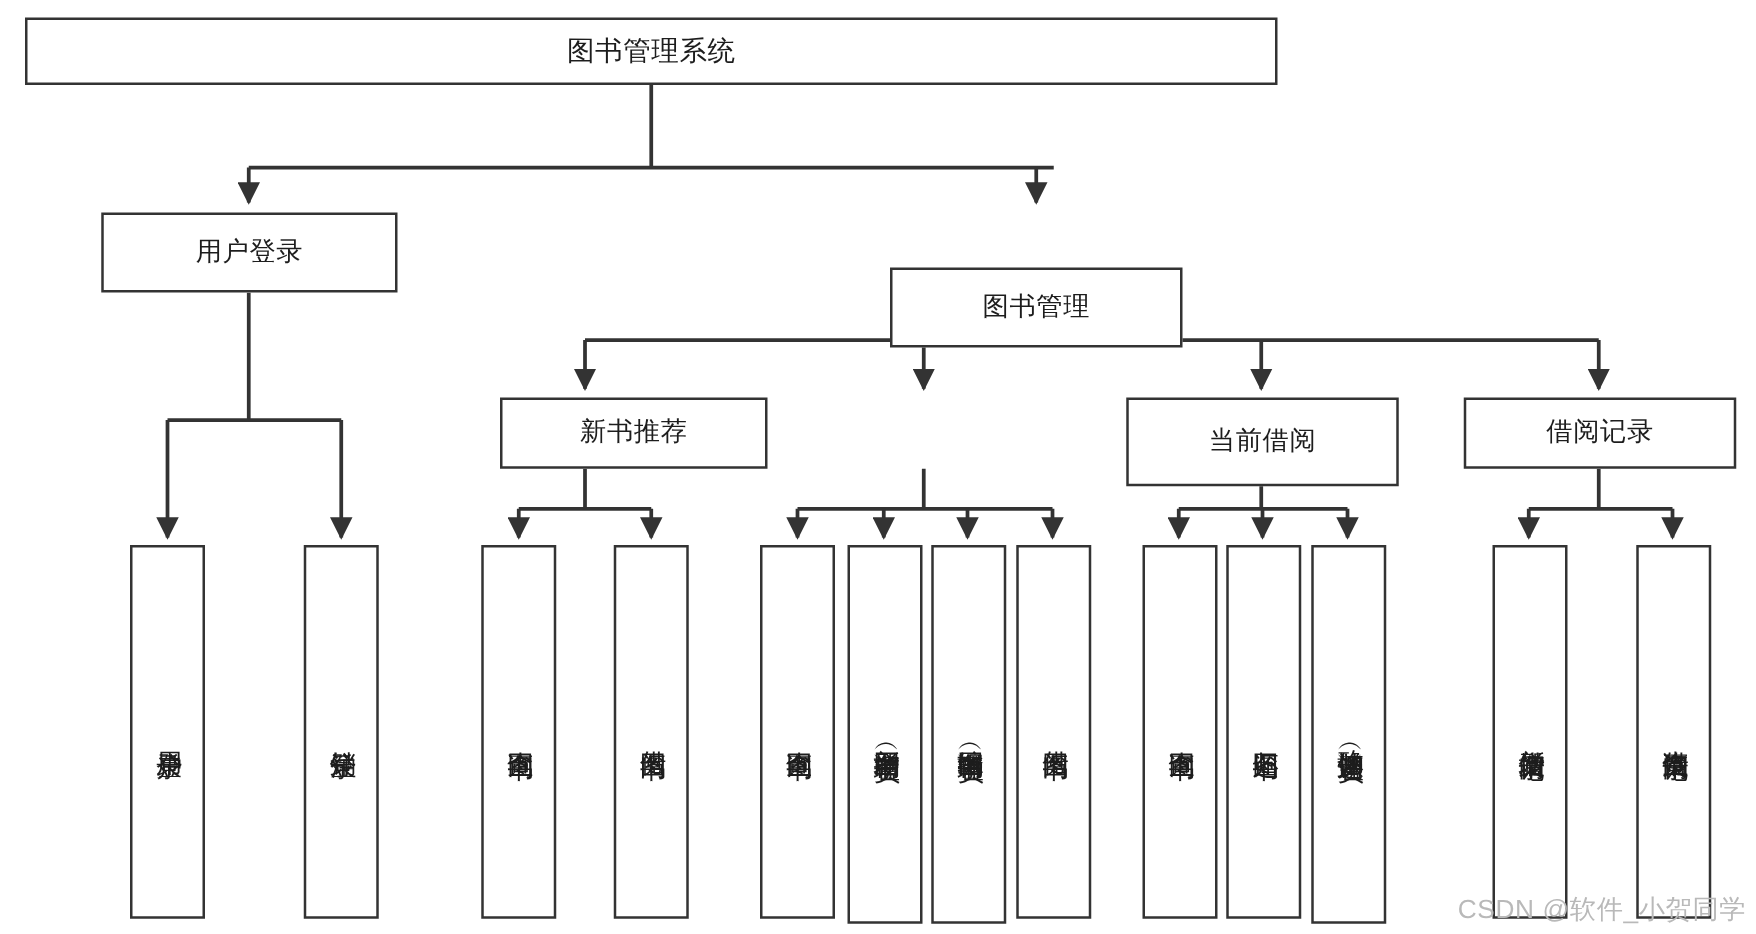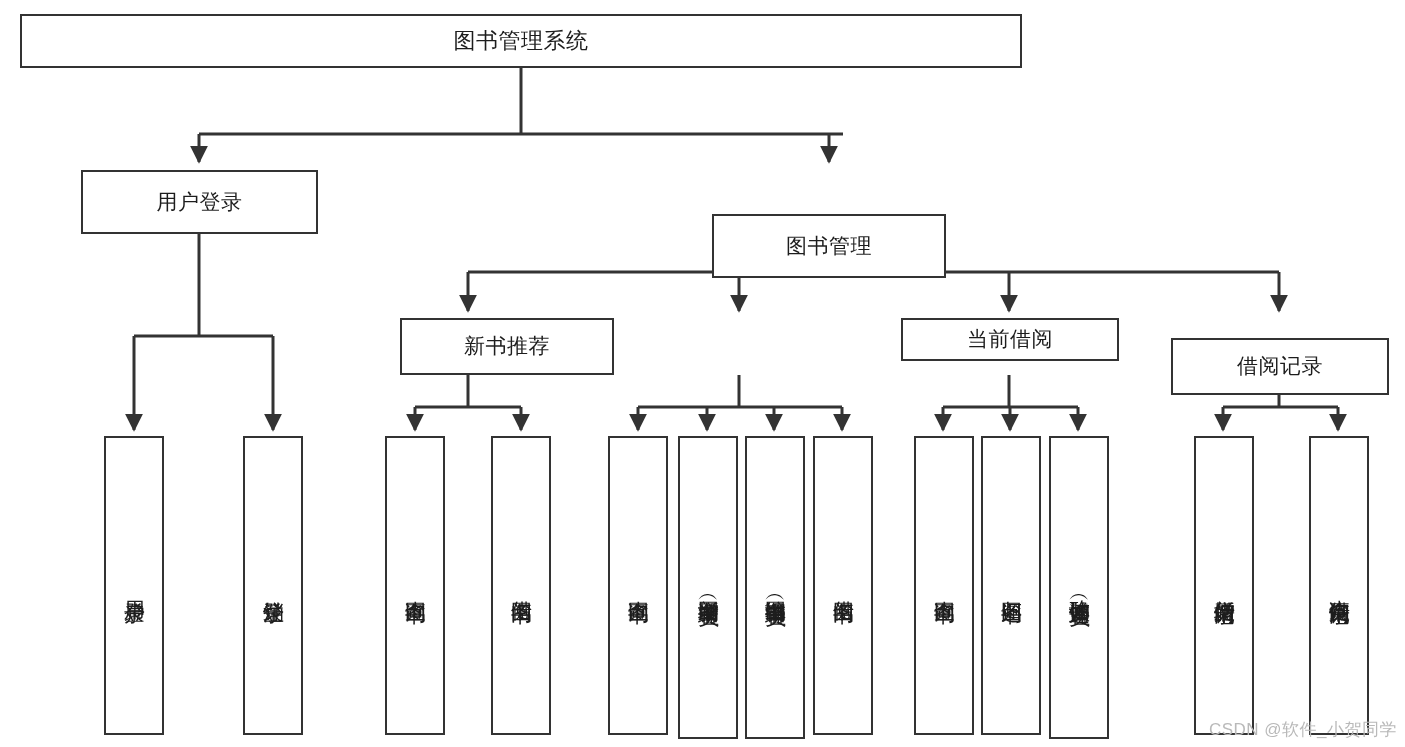--- a/index.html
+++ b/index.html
@@ -50,21 +50,21 @@
     line-height:1.28;
     letter-spacing:1px;
     white-space:normal;
     max-height:100%;
   }
   .node.root .lbl{font-size:22px;}
   .watermark{
     position:absolute;
     right:8px;
     bottom:6px;
-    font-size:17px;
+    font-size:21px;
     color:#b9b9b9;
     letter-spacing:0.5px;
     white-space:nowrap;
     pointer-events:none;
   }
 </style>
 </head>
 <body>
 
 <div id="canvas">
@@ -126,24 +126,24 @@
   <div class="node" style="left:81px;top:170px;width:237px;height:64px;">
     <span class="lbl">用户登录</span>
   </div>
   <div class="node" style="left:712px;top:170px;width:234px;height:64px;margin-top:44px;">
     <span class="lbl">图书管理</span>
   </div>
 
   <div class="node" style="left:360px;top:318px;width:214px;height:57px;margin-left:40px;">
     <span class="lbl">新书推荐</span>
   </div>
-  <div class="node" style="left:901px;top:318px;width:218px;height:43px;">
+  <div class="node" style="left:901px;top:318px;width:218px;height:71px;">
     <span class="lbl">当前借阅</span>
   </div>
-  <div class="node" style="left:1171px;top:318px;width:218px;height:57px;margin-top:20px;">
+  <div class="node" style="left:1171px;top:318px;width:218px;height:57px;">
     <span class="lbl">借阅记录</span>
   </div>
 
   <div class="node leaf" style="left:104px;top:436px;width:60px;height:299px;">
     <span class="lbl">用户登录</span>
   </div>
   <div class="node leaf" style="left:243px;top:436px;width:60px;height:299px;">
     <span class="lbl">注销登录</span>
   </div>
 

